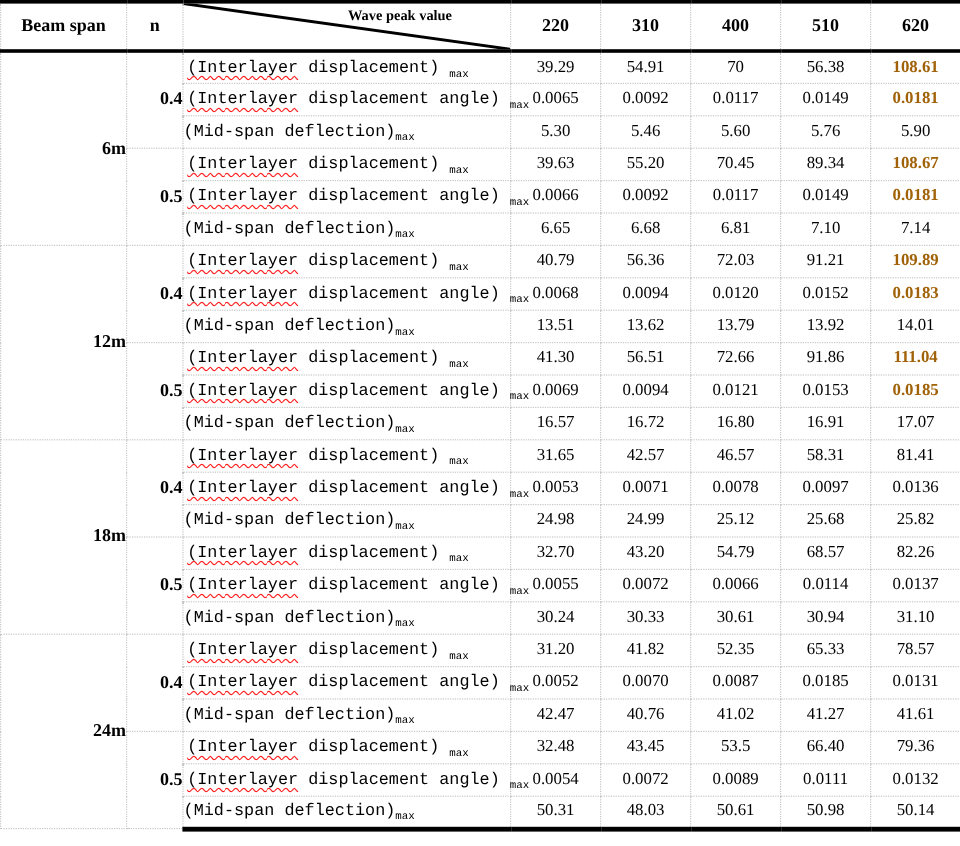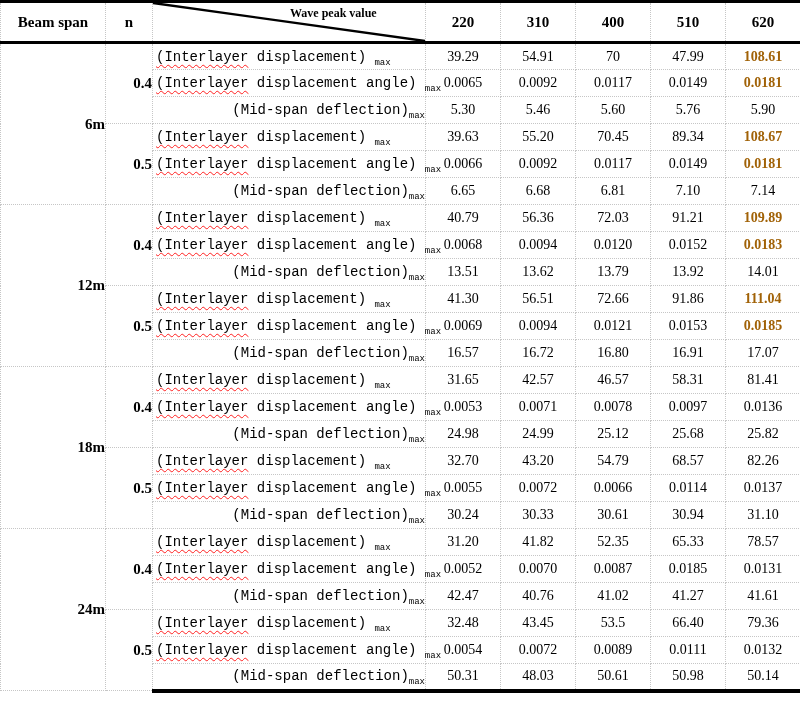--- a/index.html
+++ b/index.html
@@ -63,21 +63,21 @@
     font-weight: bold;
     font-size: 15px;
   }
   td.metric-cell {
     font-size: 14px;
     padding-left: 3px;
     text-align: left;
     white-space: nowrap;
     font-family: Liberation Mono, monospace;
   }
-  td.metric-cell.center { text-align: right; padding-left: 0; }
+  td.metric-cell.center { text-align: left; padding-left: 0; }
   td.metric-cell sub {
     font-size: 9px;
     line-height: 0;
   }
   .wavy {
     text-decoration-line: underline;
     text-decoration-style: wavy;
     text-decoration-color: #ff2020;
     text-decoration-thickness: 1px;
     text-underline-offset: 3px;
@@ -123,21 +123,21 @@
     </tr>
   </thead>
   <tbody id="table-body">
       <tr>
         <td class="span-cell" rowspan="6">6m</td>
         <td class="n-cell" rowspan="3">0.4</td>
         <td class="metric-cell"><span class="wavy">(Interlayer</span> displacement) <sub>max</sub></td>
         <td class="value-cell">39.29</td>
         <td class="value-cell">54.91</td>
         <td class="value-cell">70</td>
-        <td class="value-cell">47.99</td>
+        <td class="value-cell">56.38</td>
         <td class="value-cell hl">108.61</td>
       </tr>
       <tr>
         <td class="metric-cell"><span class="wavy">(Interlayer</span> displacement angle) <sub>max</sub></td>
         <td class="value-cell">0.0065</td>
         <td class="value-cell">0.0092</td>
         <td class="value-cell">0.0117</td>
         <td class="value-cell">0.0149</td>
         <td class="value-cell hl">0.0181</td>
       </tr>

